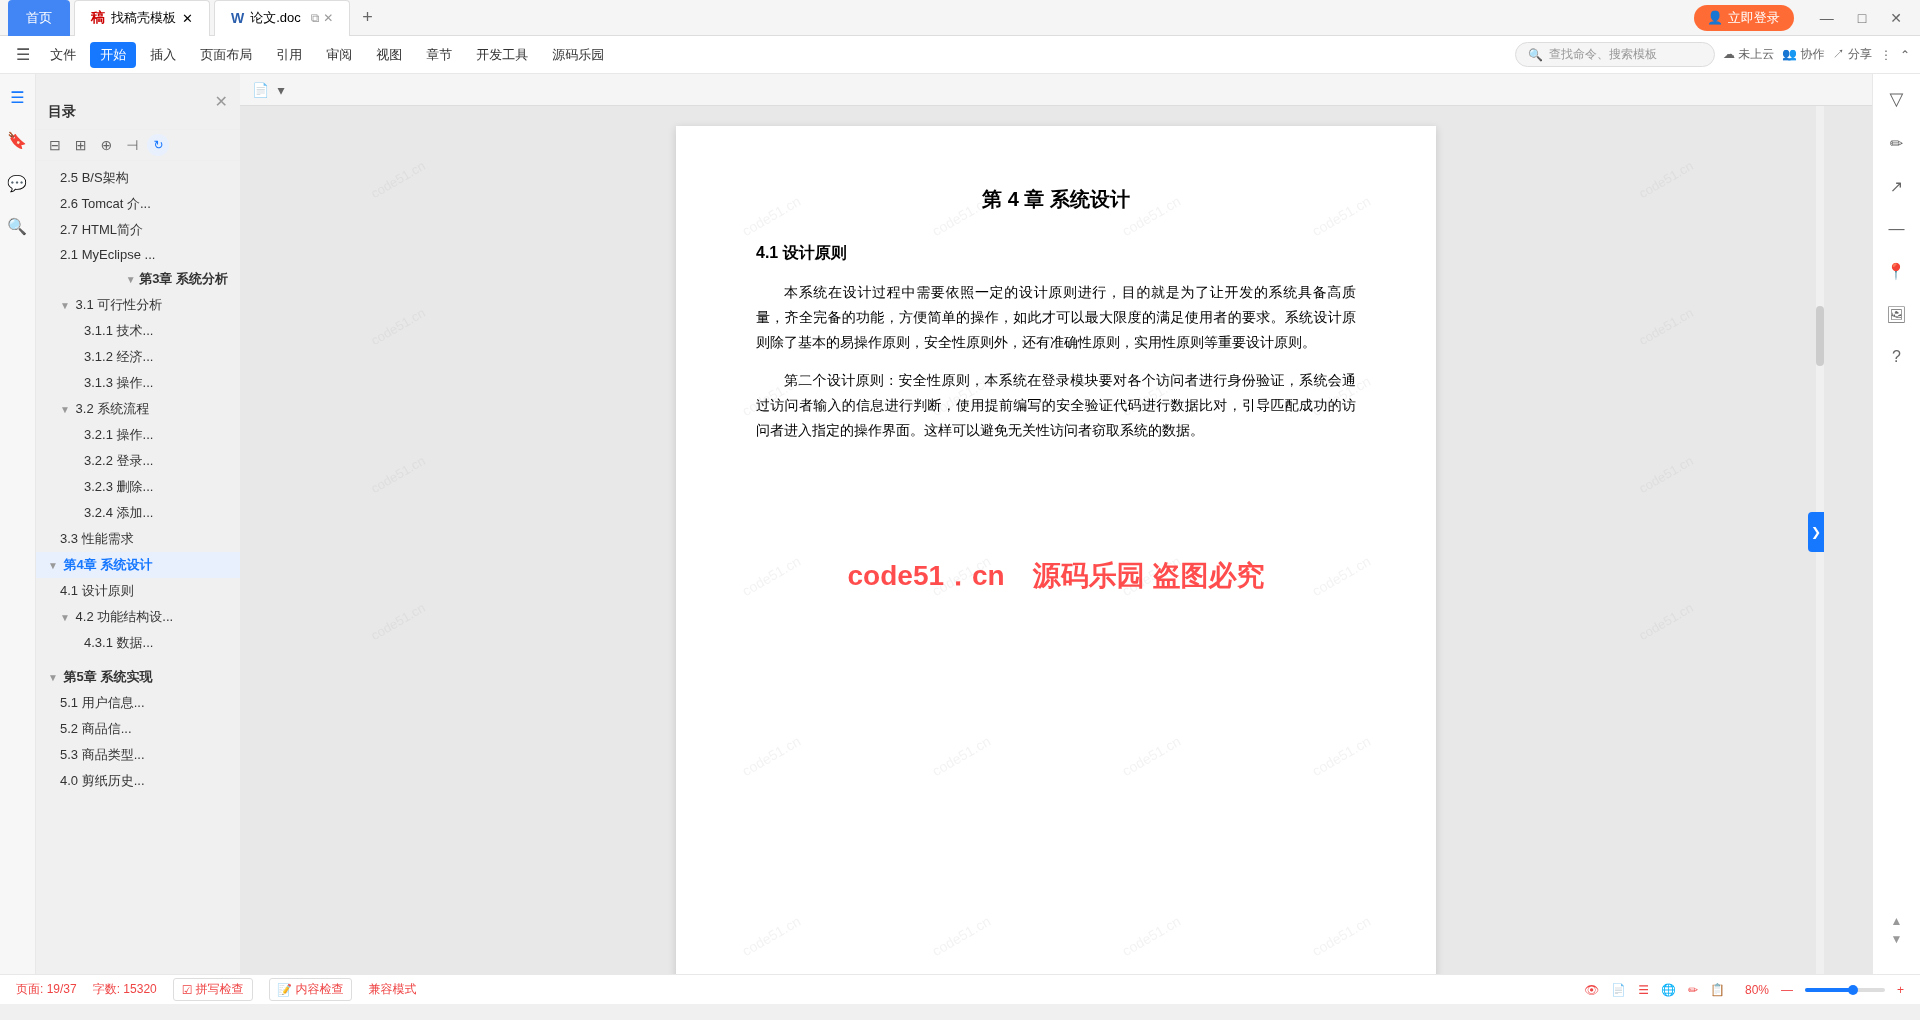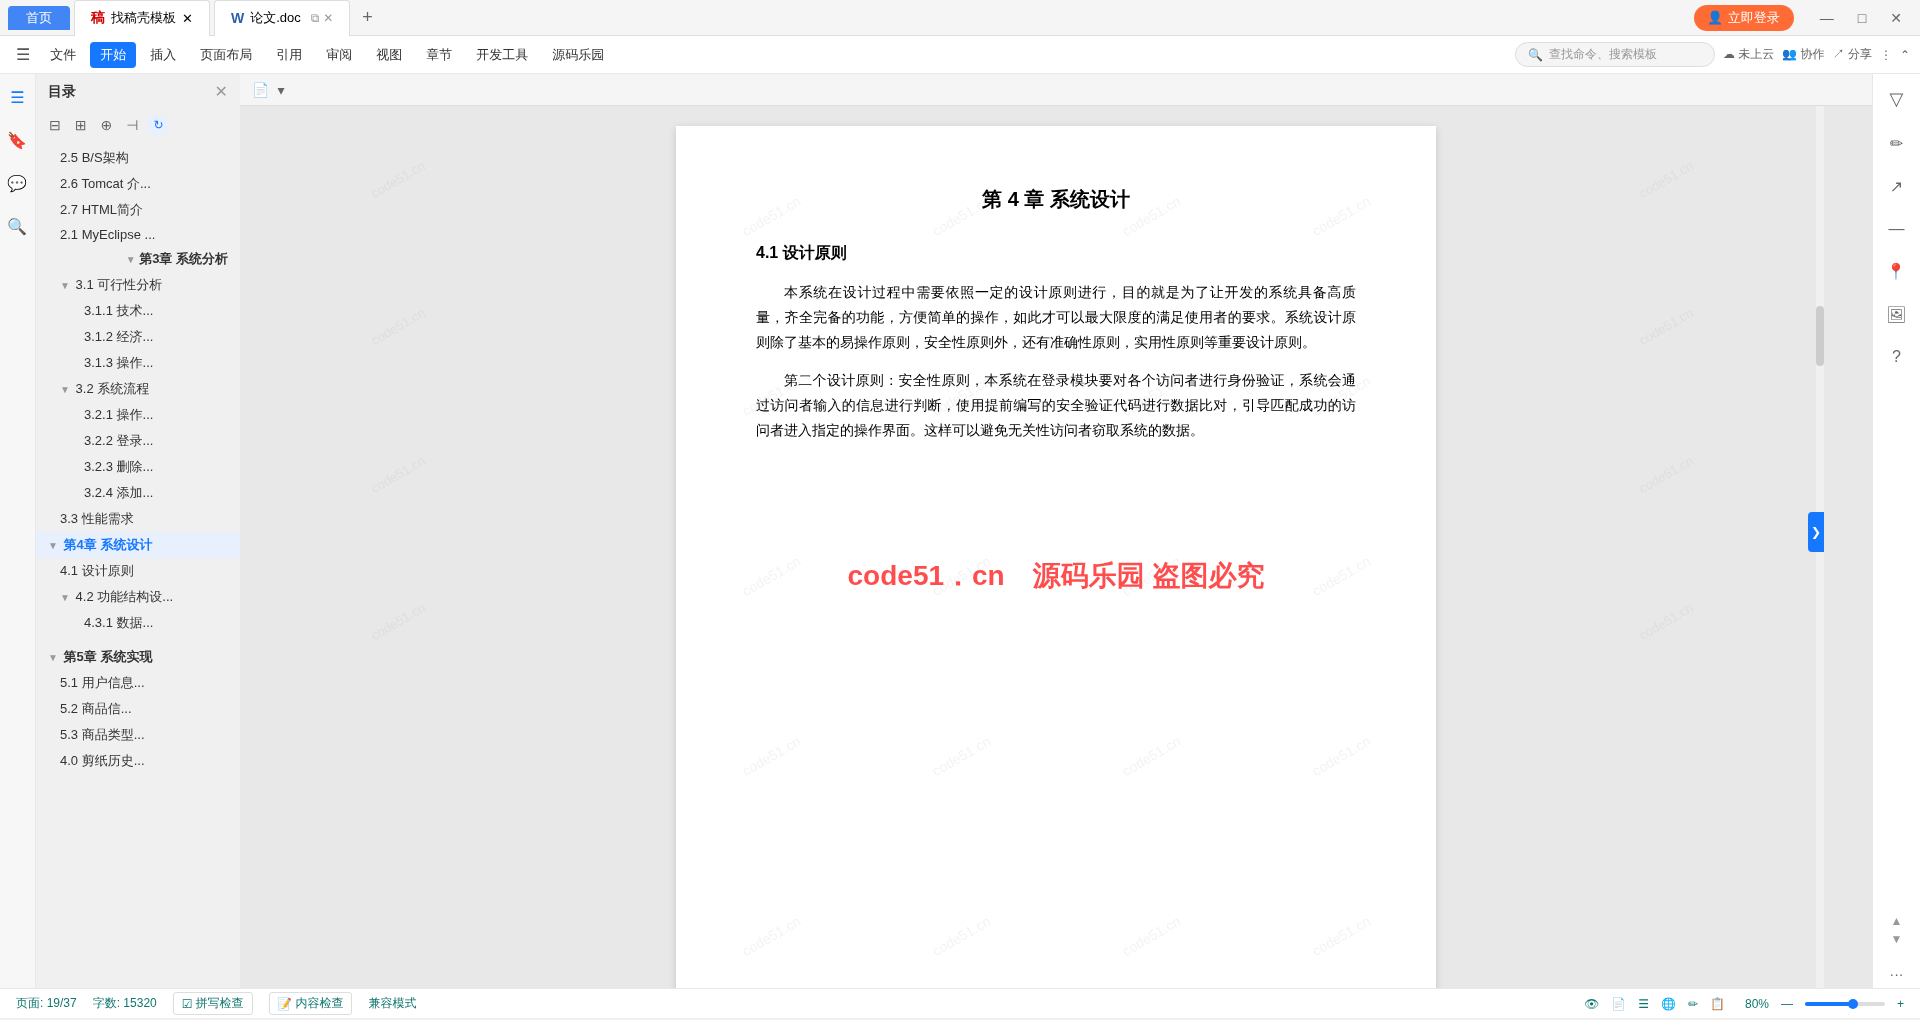--- a/index.html
+++ b/index.html
@@ -5,21 +5,21 @@
     * { margin: 0; padding: 0; box-sizing: border-box; }
     body { font-family: 'Microsoft YaHei', 'SimHei', sans-serif; font-size: 13px; background: #f0f0f0; width: 1920px; height: 1020px; overflow: hidden; }
 
     
     .title-bar {
       display: flex; align-items: center; background: #f5f5f5; height: 36px;
       border-bottom: 1px solid #ddd; padding: 0 8px;
     }
     .tab-home {
       background: #4285f4; color: white; padding: 6px 18px; border-radius: 4px 4px 0 0;
-      font-size: 13px; cursor: pointer; height: 24px; display: flex; align-items: center;
+      font-size: 13px; cursor: pointer; height: 36px; display: flex; align-items: center;
     }
     .tab-wps {
       background: white; border: 1px solid #ddd; border-bottom: none; padding: 6px 16px;
       border-radius: 4px 4px 0 0; margin-left: 4px; display: flex; align-items: center;
       gap: 6px; cursor: pointer; height: 36px; font-size: 13px;
     }
     .tab-wps .wps-icon { color: #c00; font-weight: bold; font-size: 14px; }
     .tab-doc {
       background: white; border: 1px solid #ddd; border-bottom: none; padding: 6px 16px;
       border-radius: 4px 4px 0 0; margin-left: 4px; display: flex; align-items: center;
@@ -52,21 +52,21 @@
     .sidebar-icon { font-size: 16px; color: #666; cursor: pointer; padding: 4px; }
     .sidebar-icon.active { color: #1677ff; }
 
     .toc-panel {
       flex: 1; display: flex; flex-direction: column;
     }
     .toc-header {
       display: flex; align-items: center; justify-content: space-between;
       padding: 8px 12px; border-bottom: 1px solid #eee;
     }
-    .toc-title { font-size: 14px; font-weight: bold; color: #333; }
+    .toc-title { font-size: 14px; font-weight: bold; color: #333; margin-top: 21px; }
     .toc-close { font-size: 16px; color: #999; cursor: pointer; }
     .toc-toolbar {
       display: flex; align-items: center; padding: 4px 8px; gap: 4px;
       border-bottom: 1px solid #eee;
     }
     .toc-toolbar span { font-size: 14px; color: #666; cursor: pointer; padding: 2px 5px; }
     .toc-toolbar .sync-btn { color: #1677ff; background: #e8f0fe; border-radius: 50%; width: 22px; height: 22px; display: flex; align-items: center; justify-content: center; font-size: 12px; }
     .toc-content { flex: 1; overflow-y: auto; padding: 4px 0; }
     .toc-item {
       padding: 4px 12px; font-size: 13px; cursor: pointer; color: #333;
@@ -121,21 +121,21 @@
     .right-panel {
       width: 48px; background: white; border-left: 1px solid #e8e8e8;
       display: flex; flex-direction: column; align-items: center; padding-top: 8px; gap: 12px;
     }
     .right-icon { font-size: 16px; color: #666; cursor: pointer; padding: 6px; }
 
     
     .status-bar {
       background: white; height: 30px; display: flex; align-items: center;
       padding: 0 16px; gap: 16px; border-top: 1px solid #e8e8e8;
-      font-size: 12px; color: #0f766e; position: fixed; bottom: 2px; left: 0; right: 0;
+      font-size: 12px; color: #ef4444; position: fixed; bottom: 16px; left: 0; right: 0;
     }
     .status-left { display: flex; gap: 16px; align-items: center; }
     .status-right { margin-left: auto; display: flex; align-items: center; gap: 12px; }
     .status-btn { padding: 2px 8px; border: 1px solid #ddd; border-radius: 3px; cursor: pointer; font-size: 12px; display: flex; align-items: center; gap: 3px; }
     .zoom-track { width: 80px; height: 4px; background: #ddd; border-radius: 2px; position: relative; }
     .zoom-fill { width: 60%; height: 4px; background: #1677ff; border-radius: 2px; }
     .zoom-handle { width: 10px; height: 10px; background: #1677ff; border-radius: 50%; position: absolute; top: -3px; left: 60%; transform: translateX(-50%); }
 
     
     .expand-btn {

